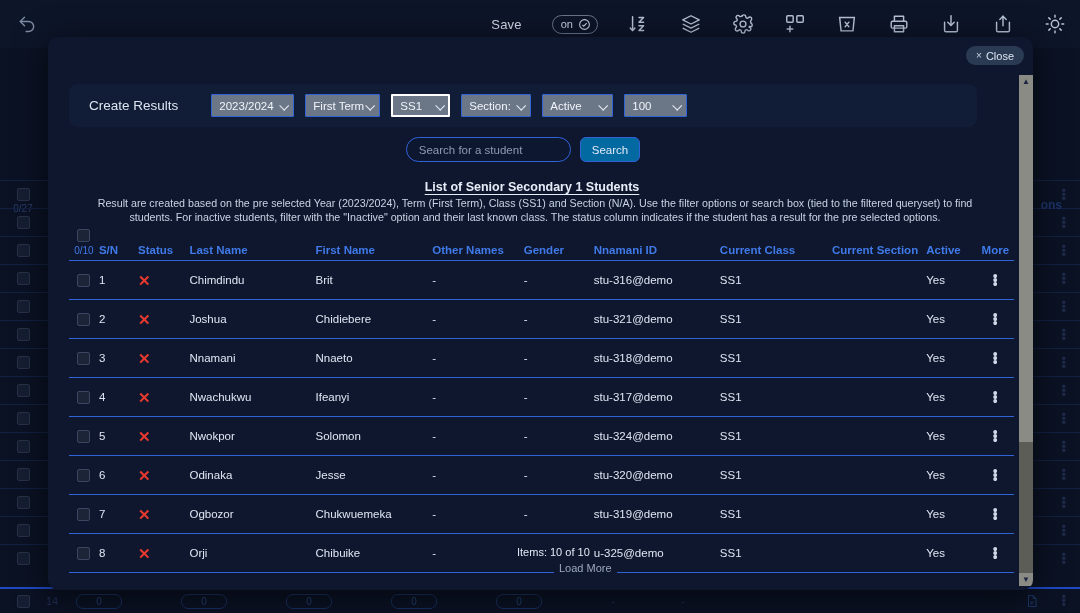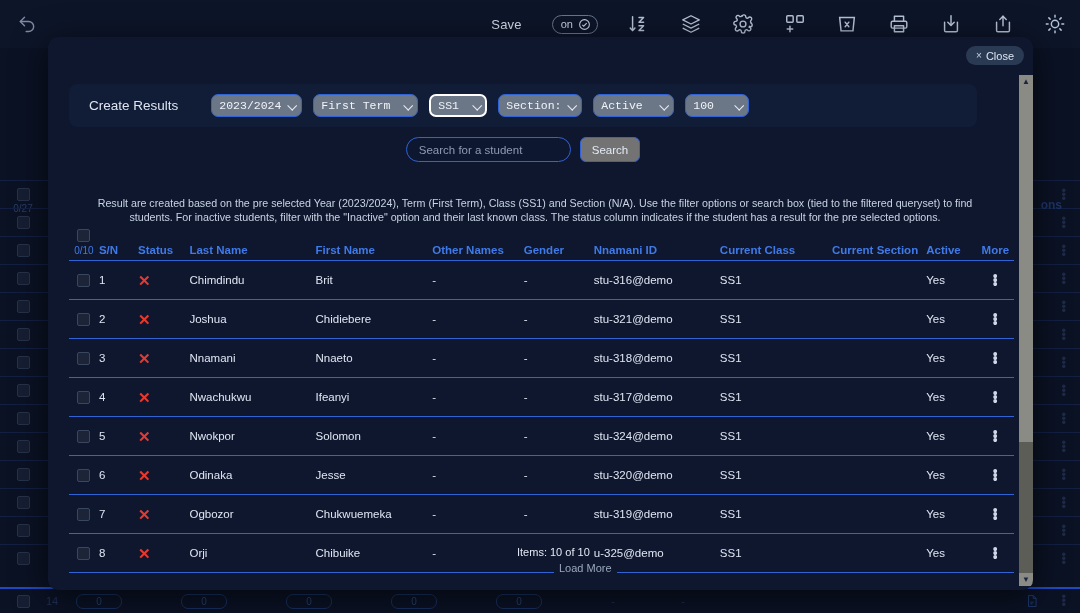--- a/index.html
+++ b/index.html
@@ -88,22 +88,22 @@
 
   .filter-bar {
     position: absolute; left: 21px; top: 47px; width: 908px; height: 43px;
     background: #111c36; border-radius: 8px;
     display: flex; align-items: center; padding-left: 20px; gap: 11px;
   }
   .filter-title { font-size: 13.5px; color: #dde5f2; margin-right: 22px; white-space: nowrap; }
   .sel {
     appearance: none; -webkit-appearance: none;
     background: #6b7687; color: #f1f4f9;
-    border: 1px solid #2f63d6; border-radius: 7px;
-    height: 23px; font-size: 11.5px; font-family: Liberation Mono, monospace;
+    border: 1px solid #2f63d6; border-radius: 1px;
+    height: 23px; font-size: 11.5px; font-family: Liberation Sans, sans-serif;
     padding: 0 19px 0 7px; cursor: pointer;
   }
   .sel-wrap { position: relative; display: inline-flex; }
   .sel-wrap::after {
     content: ""; position: absolute; right: 7px; top: 9px;
     width: 6px; height: 6px; border-right: 1.6px solid #e9eef6;
     border-bottom: 1.6px solid #e9eef6; transform: rotate(45deg) translateY(-1px);
     pointer-events: none;
   }
   .sel-wrap.focused .sel { border: 2px solid #ffffff; }
@@ -113,21 +113,21 @@
     display: flex; justify-content: center; align-items: flex-start; gap: 9px;
   }
   .search-input {
     width: 165px; height: 25px; background: #0d1730;
     border: 1px solid #3262d8; border-radius: 13px;
     color: #d6dfee; font-size: 11.5px; font-family: inherit;
     padding: 0 12px; outline: none;
   }
   .search-input::placeholder { color: #8f9bb2; }
   .search-btn {
-    height: 25px; padding: 0 11px; background: #737373;
+    height: 25px; padding: 0 11px; background: #0369a1;
     border: 1px solid #3262d8; border-radius: 6px;
     color: #e3eaf6; font-size: 11.5px; font-family: inherit; cursor: pointer;
   }
 
   .list-title {
     position: absolute; left: 0; top: 143px; width: 968px; text-align: center;
     font-size: 12.5px; font-weight: bold; color: #e7edf8;
     text-decoration: underline; text-underline-offset: 3px;
   }
   .list-desc {
@@ -453,21 +453,21 @@
 
     <div class="filter-bar">
       <div class="filter-title">Create Results</div>
 
       <span class="sel-wrap">
         <select class="sel">
           <option>2023/2024</option>
         </select>
       </span>
       <span class="sel-wrap">
-        <select class="sel" style="padding-right:26px">
+        <select class="sel" style="padding-right:14px">
           <option>First Term</option>
         </select>
       </span>
       <span class="sel-wrap focused">
         <select class="sel" style="padding-right:26px">
           <option>SS1</option>
         </select>
       </span>
       <span class="sel-wrap">
         <select class="sel">
@@ -484,20 +484,21 @@
           <option>100</option>
         </select>
       </span>
     </div>
 
     <div class="search-row">
       <input class="search-input" type="text" placeholder="Search for a student" style="">
       <button class="search-btn">Search</button>
     </div>
 
+    <div class="list-title">List of Senior Secondary 1 Students</div>
     <div class="list-desc">Result are created based on the pre selected Year (2023/2024), Term (First Term), Class (SS1) and Section (N/A). Use the filter options or search box (tied to the filtered queryset) to find students. For inactive students, filter with the "Inactive" option and their last known class. The status column indicates if the student has a result for the pre selected options.</div>
 
     <div class="tbl">
       <div class="tr head">
         <div class="c-chk">
           <div class="chk"></div>
           <div class="sel-count">0/10</div>
         </div>
         <div class="th c-sn">S/N</div>
         <div class="th c-st">Status</div>

